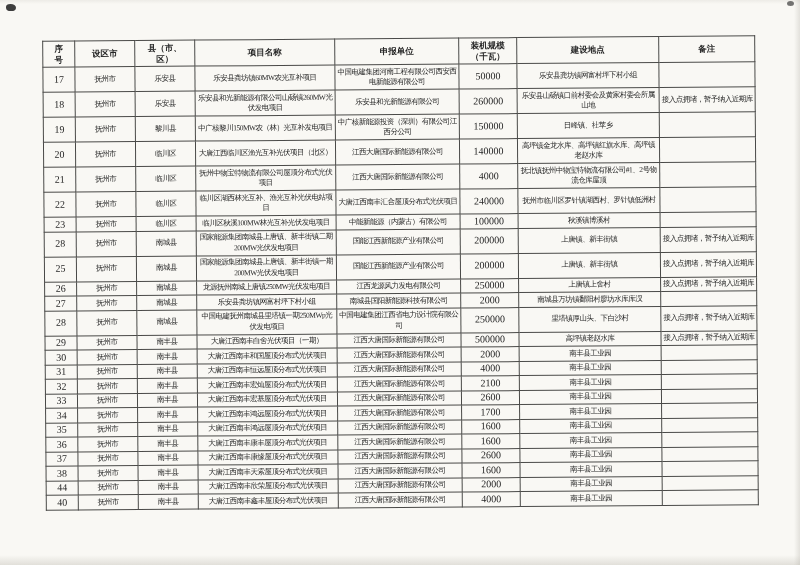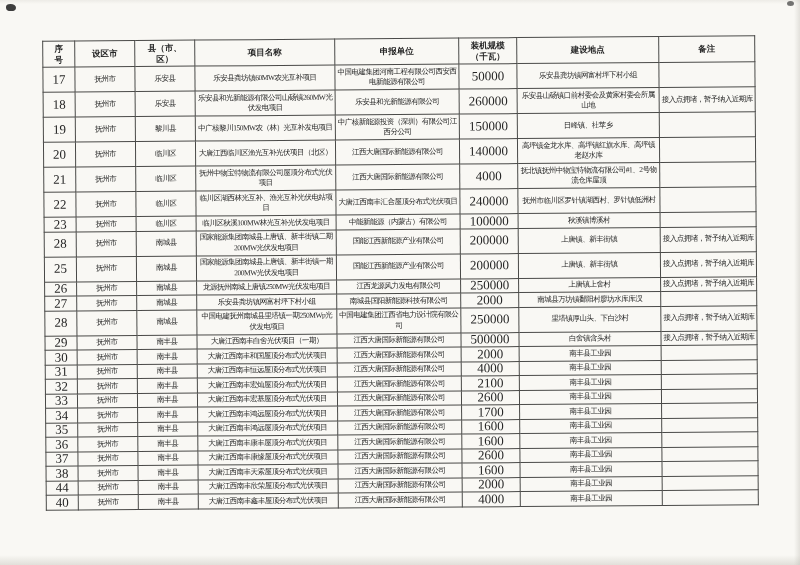--- a/index.html
+++ b/index.html
@@ -57,21 +57,21 @@
     white-space: pre-line;
     letter-spacing: 0;
   }
   .doc-table td {
     font-size: 7.5px;
     letter-spacing: -0.5px;
     line-height: 10.5px;
     word-break: break-all;
   }
   td.c-no, td.c-capacity {
-    font-size: 13px;
+    font-size: 10px;
     letter-spacing: 0;
     font-family: "Liberation Serif", serif;
     border-radius: 12px;
   }
   td.c-remark { text-align: right; }
 </style>
 </head>
 <body>
 
 <div class="scan-page"></div>
@@ -225,21 +225,21 @@
     <td class="c-location">里塔镇厚山头、下白沙村</td>
     <td class="c-remark">接入点拥堵，暂予纳入近期库</td>
   </tr>
       <tr>
     <td class="c-no">29</td>
     <td class="c-city">抚州市</td>
     <td class="c-county">南丰县</td>
     <td class="c-project">大唐江西南丰白舍光伏项目（一期）</td>
     <td class="c-applicant">江西大唐国际新能源有限公司</td>
     <td class="c-capacity">500000</td>
-    <td class="c-location">白舍镇含头村</td>
+    <td class="c-location">高坪镇老赵水库</td>
     <td class="c-remark">接入点拥堵，暂予纳入近期库</td>
   </tr>
       <tr>
     <td class="c-no">30</td>
     <td class="c-city">抚州市</td>
     <td class="c-county">南丰县</td>
     <td class="c-project">大唐江西南丰和国屋顶分布式光伏项目</td>
     <td class="c-applicant">江西大唐国际新能源有限公司</td>
     <td class="c-capacity">2000</td>
     <td class="c-location">南丰县工业园</td>

